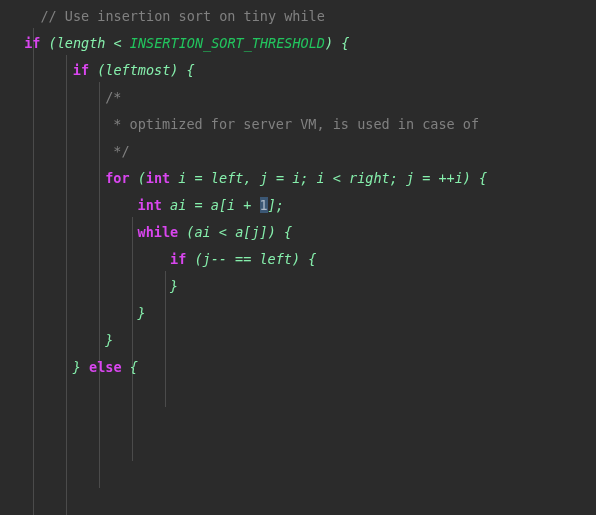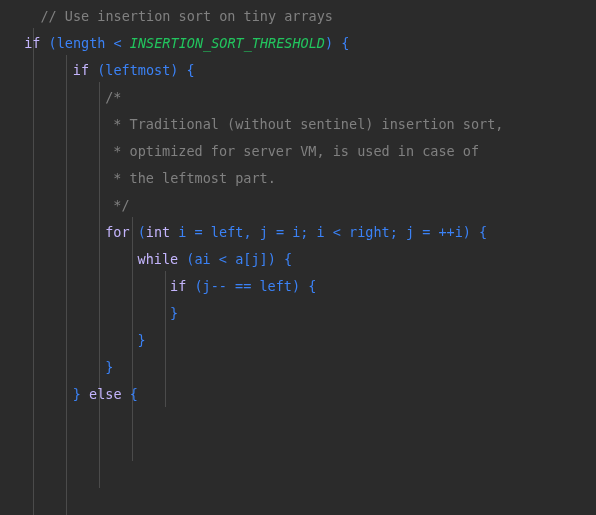--- a/index.html
+++ b/index.html
@@ -38,47 +38,46 @@
     padding-top: 3px;
     box-sizing: border-box;
   }
   .line {
     height: 27px;
     line-height: 27px;
     white-space: pre;
     padding-left: 8px;
   }
   .tok { white-space: pre; }
-  .kw      { color: #c4b5fd; }
+  .kw      { color: #d946ef; font-weight: bold; }
   .cmt     { color: #808080; }
   .const   { color: #22c55e; font-style: italic; }
   .numhl   { color: #a9b7c6; background: #3b5774; }
-  .plain   { color: #3b82f6; }
+  .plain   { color: #86efac; font-style: italic; }
 </style>
 </head>
 <body>
 
 <div id="editor">
   <div id="guides">
       <div class="guide" style="left: 33px; top: 28px; height: 487px; background: rgb(75, 75, 75);"></div>
       <div class="guide" style="left: 66px; top: 55px; height: 460px; background: rgb(75, 75, 75);"></div>
       <div class="guide" style="left: 99px; top: 82px; height: 406px; background: rgb(75, 75, 75);"></div>
       <div class="guide" style="left: 132px; top: 217px; height: 244px; background: rgb(75, 75, 75);"></div>
       <div class="guide" style="left: 165px; top: 271px; height: 136px; background: rgb(75, 75, 75);"></div>
     </div>
   <div id="code">
-      <div class="line"><span style="display: inline-block; width: 32.4px;"></span><span class="tok cmt">// Use insertion sort on tiny arrays</span></div>
+      <div class="line"><span style="display: inline-block; width: 32.4px;"></span><span class="tok cmt">// Use insertion sort on tiny while</span></div>
       <div class="line"><span style="display: inline-block; width: 16.2px;"></span><span class="tok kw">if</span><span class="tok plain"> (length &lt; </span><span class="tok const">INSERTION_SORT_THRESHOLD</span><span class="tok plain">) {</span></div>
       <div class="line"><span style="display: inline-block; width: 64.8px;"></span><span class="tok kw">if</span><span class="tok plain"> (leftmost) {</span></div>
       <div class="line"><span style="display: inline-block; width: 97.2px;"></span><span class="tok cmt">/*</span></div>
-      <div class="line"><span style="display: inline-block; width: 105.3px;"></span><span class="tok cmt">* Traditional (without sentinel) insertion sort,</span></div>
       <div class="line"><span style="display: inline-block; width: 105.3px;"></span><span class="tok cmt">* optimized for server VM, is used in case of</span></div>
-      <div class="line"><span style="display: inline-block; width: 105.3px;"></span><span class="tok cmt">* the leftmost part.</span></div>
       <div class="line"><span style="display: inline-block; width: 105.3px;"></span><span class="tok cmt">*/</span></div>
       <div class="line"><span style="display: inline-block; width: 97.2px;"></span><span class="tok kw">for</span><span class="tok plain"> (</span><span class="tok kw">int</span><span class="tok plain"> i = left, j = i; i &lt; right; j = ++i) {</span></div>
+      <div class="line"><span style="display: inline-block; width: 129.6px;"></span><span class="tok kw">int</span><span class="tok plain"> ai = a[i + </span><span class="tok numhl">1</span><span class="tok plain">];</span></div>
       <div class="line"><span style="display: inline-block; width: 129.6px;"></span><span class="tok kw">while</span><span class="tok plain"> (ai &lt; a[j]) {</span></div>
       <div class="line"><span style="display: inline-block; width: 162px;"></span><span class="tok kw">if</span><span class="tok plain"> (j-- == left) {</span></div>
       <div class="line"><span style="display: inline-block; width: 162px;"></span><span class="tok plain">}</span></div>
       <div class="line"><span style="display: inline-block; width: 129.6px;"></span><span class="tok plain">}</span></div>
       <div class="line"><span style="display: inline-block; width: 97.2px;"></span><span class="tok plain">}</span></div>
       <div class="line"><span style="display: inline-block; width: 64.8px;"></span><span class="tok plain">} </span><span class="tok kw">else</span><span class="tok plain"> {</span></div>
     </div>
 </div>
 
 </body></html>

